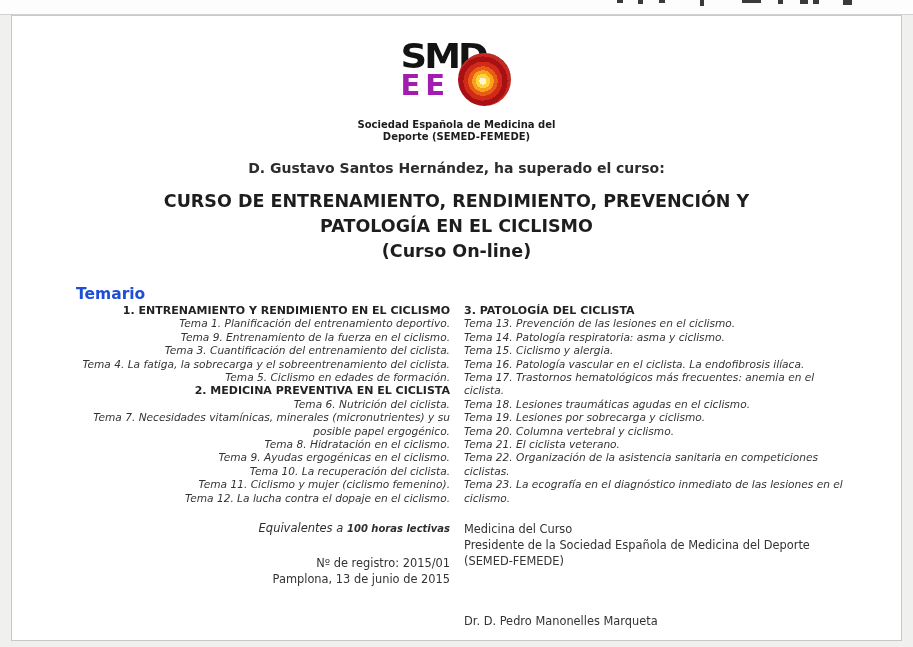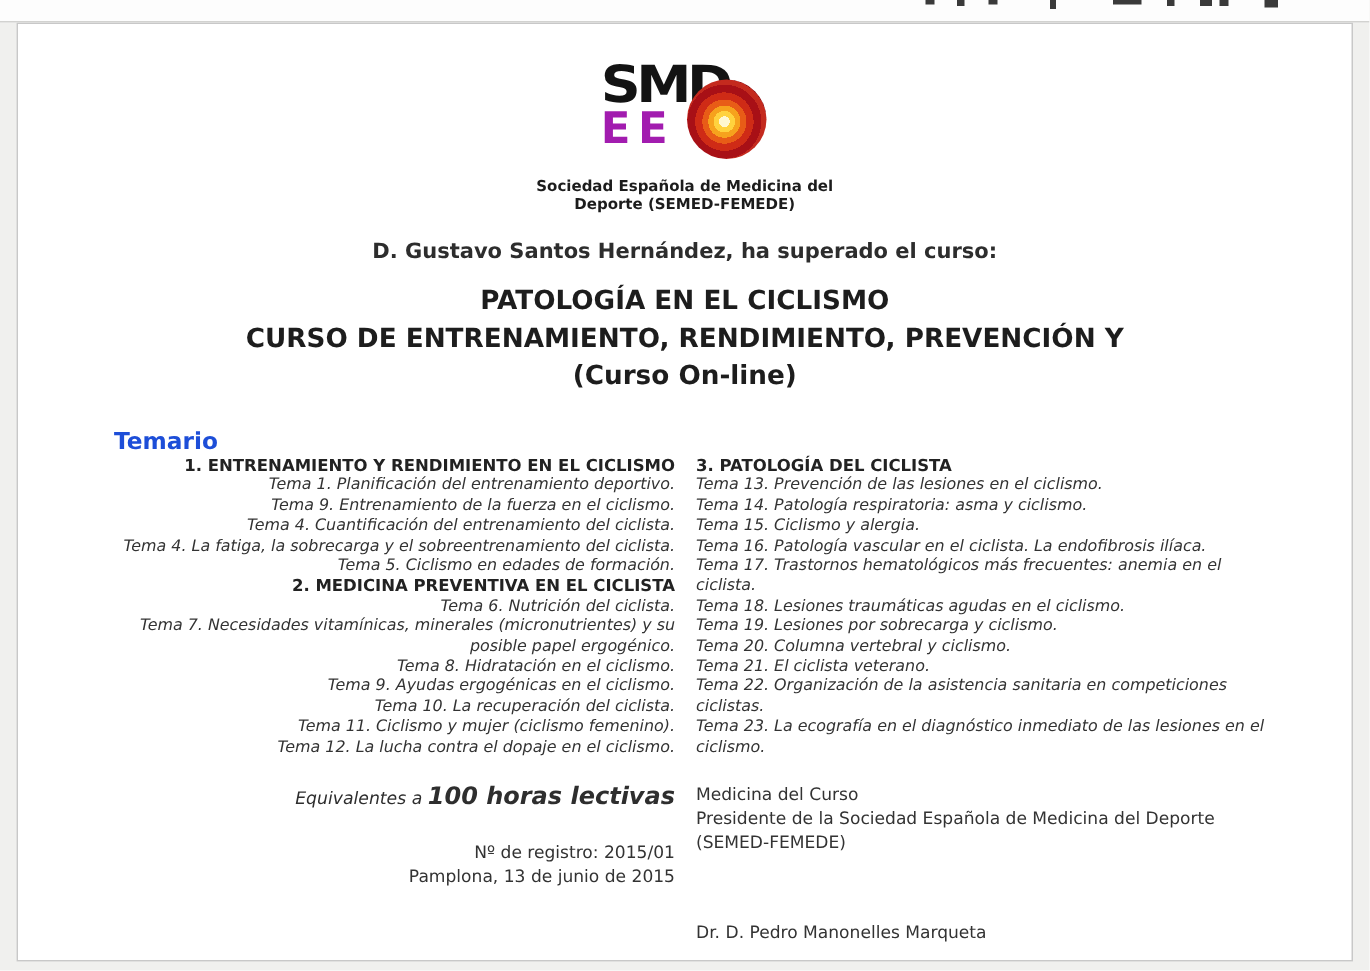--- a/index.html
+++ b/index.html
@@ -71,21 +71,21 @@
 
   
   .temario-h { margin:21px 0 1px 64px; font-weight:bold; font-size:15.5px; color:#1d4ed8; }
   .columns { display:flex; padding-left:64px; }
   .col-left  { width:374px; margin-right:14px;text-align:right; }
   .col-right { width:392px; }
   .sec-heading { font-weight:bold; font-size:11px; line-height:13.4px; color:#222; white-space:nowrap; }
   .tema { font-style:italic; font-size:10.6px; line-height:13.4px; color:#333; }
 
   .equivalentes { margin-top:16px; font-style:italic; font-size:11.5px; color:#2e2e2e; }
-  .equivalentes b { font-size:16px; }
+  .equivalentes b { font-size:10px; }
   .registro-block { margin-top:20px; font-size:11.4px; line-height:16px; }
 
   .director-block { margin-top:16px; font-size:11.4px; line-height:16px; }
   .signatory { margin-top:45px; font-size:11.4px; }
 </style>
 </head>
 <body>
 
 <div class="top-strip">
   <i class="f1"></i>
@@ -108,36 +108,36 @@
       <span class="fireball"></span>
     </div>
     <div class="logo-caption">
       <div>Sociedad Española de Medicina del</div>
       <div>Deporte (SEMED-FEMEDE)</div>
     </div>
   </div>
 
   <div class="intro">D. Gustavo Santos Hernández, ha superado el curso:</div>
   <div class="title">
+    <div class="t-line">CURSO DE ENTRENAMIENTO, RENDIMIENTO, PREVENCIÓN Y</div>
     <div class="t-line">PATOLOGÍA EN EL CICLISMO</div>
-    <div class="t-line">CURSO DE ENTRENAMIENTO, RENDIMIENTO, PREVENCIÓN Y</div>
     <div class="t-line">(Curso On-line)</div>
   </div>
 
   <div class="temario-h">Temario</div>
 
   <div class="columns">
     <div class="col-left">
       <div>
         <div class="sec-heading">1. ENTRENAMIENTO Y RENDIMIENTO EN EL CICLISMO</div>
         <div>
 
         <div class="tema">Tema 1. Planificación del entrenamiento deportivo.</div>
             <div class="tema">Tema 9. Entrenamiento de la fuerza en el ciclismo.</div>
-            <div class="tema">Tema 4. Cuantificación del entrenamiento del ciclista.</div>
+            <div class="tema">Tema 3. Cuantificación del entrenamiento del ciclista.</div>
             <div class="tema">Tema 4. La fatiga, la sobrecarga y el sobreentrenamiento del ciclista.</div>
             <div class="tema">Tema 5. Ciclismo en edades de formación.</div>
           </div>
       </div>
       <div>
         <div class="sec-heading">2. MEDICINA PREVENTIVA EN EL CICLISTA</div>
         <div>
 
         <div class="tema">Tema 6. Nutrición del ciclista.</div>
             <div class="tema">Tema 7. Necesidades vitamínicas, minerales (micronutrientes) y su posible papel ergogénico.</div>

